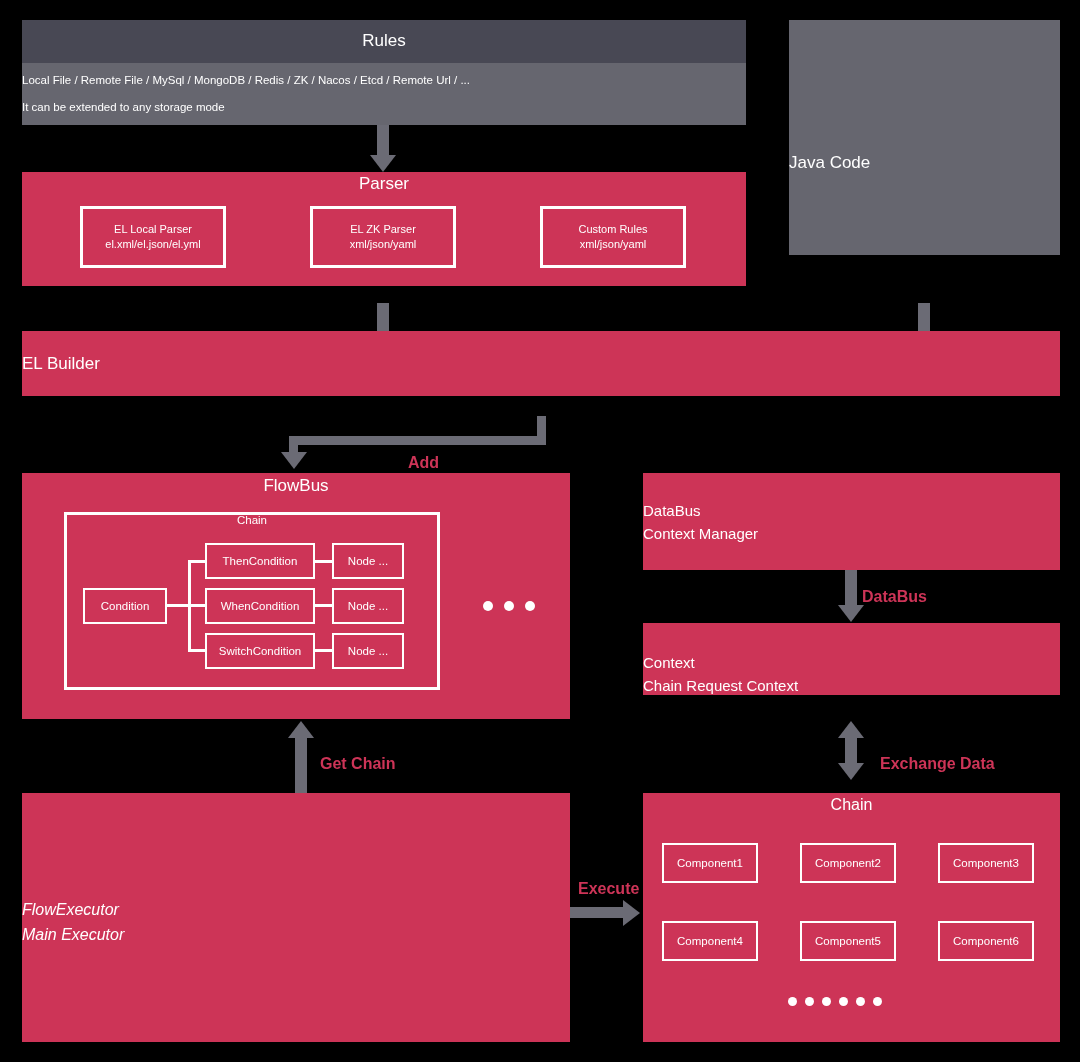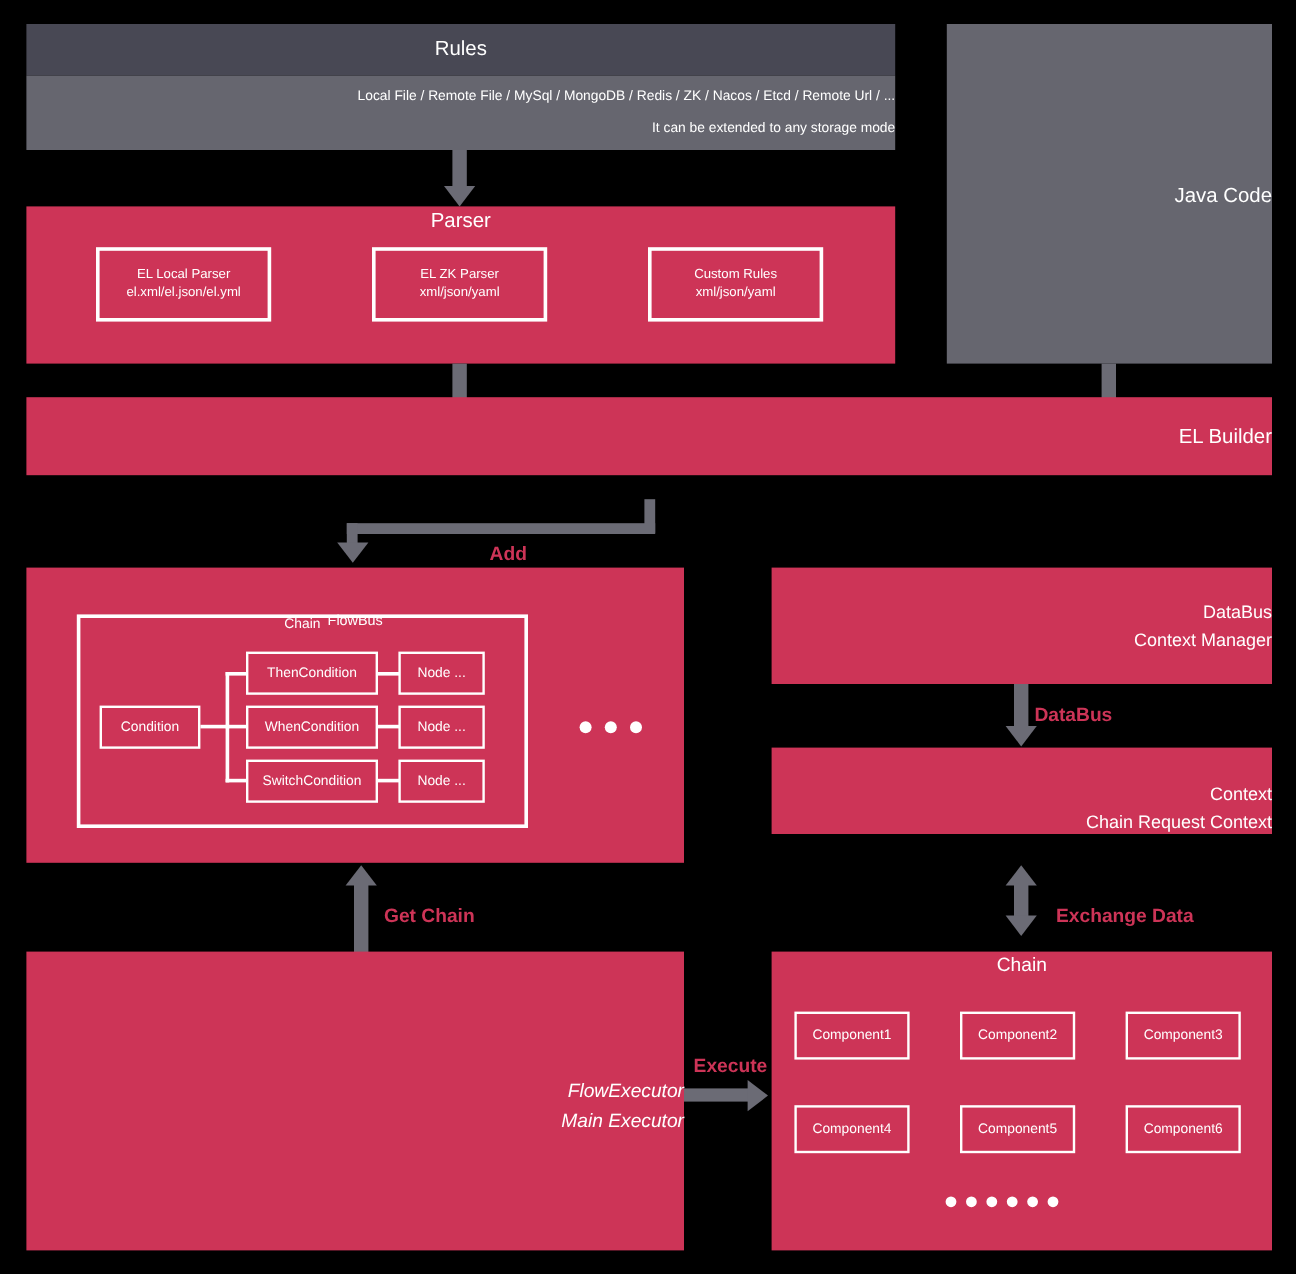--- a/index.html
+++ b/index.html
@@ -29,21 +29,21 @@
   .title {
     position: absolute;
     left: 0; right: 0;
     text-align: center;
     color: #ffffff;
     font-size: 17px;
   }
   .ctr-text {
     position: absolute;
     left: 0; right: 0;
-    text-align: right;
+    text-align: left;
     color: #ffffff;
     line-height: 1.55;
   }
   .outline {
     position: absolute;
     box-sizing: border-box;
     border: 3px solid #ffffff;
     display: flex;
     align-items: center;
     justify-content: center;
@@ -121,27 +121,27 @@
     <div class="title" style="top:11px; font-size:17px;">Rules</div>
   </div>
   <div class="blk gray-light" style="left:22px; top:63px; width:724px; height:62px;">
     <div class="ctr-text" style="top:9px; font-size:11.5px;">Local File / Remote File / MySql / MongoDB / Redis / ZK / Nacos / Etcd / Remote Url / ...</div>
     <div class="ctr-text" style="top:36px; font-size:11.5px;">It can be extended to any storage mode</div>
   </div>
 
   <div class="arrow-shaft-v" style="left:377px; top:125px; width:12px; height:32px;"></div>
   <div class="arrow-head-down" style="left:370px; top:155px;"></div>
 
-  <div class="blk gray-light" style="left:789px; top:20px; width:271px; height:283px;">
+  <div class="blk gray-light" style="left:789px; top:20px; width:271px; height:235px;">
     <div class="ctr-text" style="top:130px; font-size:17px;">Java Code</div>
   </div>
   <div class="arrow-shaft-v" style="left:918px; top:303px; width:12px; height:33px;"></div>
   <div class="arrow-head-down" style="left:911px; top:334px;"></div>
 
-  <div class="blk crimson" style="left:22px; top:172px; width:724px; height:131px;">
+  <div class="blk crimson" style="left:22px; top:172px; width:724px; height:114px;">
     <div class="title" style="top:2px; font-size:17px;">Parser</div>
   </div>
   <div class="outline" style="left:80px; top:206px; width:146px; height:62px; flex-direction:column; font-size:11px;">
     <span>EL Local Parser</span>
     <span>el.xml/el.json/el.yml</span>
   </div>
   <div class="outline" style="left:310px; top:206px; width:146px; height:62px; flex-direction:column; font-size:11px;">
     <span>EL ZK Parser</span>
     <span>xml/json/yaml</span>
   </div>
@@ -157,21 +157,21 @@
     <div class="ctr-text" style="top:20px; font-size:17px;">EL Builder</div>
   </div>
 
   <div class="elbow" style="left:537px; top:416px; width:9px; height:28px;"></div>
   <div class="elbow" style="left:289px; top:436px; width:257px; height:9px;"></div>
   <div class="elbow" style="left:289px; top:436px; width:9px; height:20px;"></div>
   <div class="arrow-head-down" style="left:281px; top:452px;"></div>
   <div class="arrow-label" style="left:408px; top:454px;">Add</div>
 
   <div class="blk crimson" style="left:22px; top:473px; width:548px; height:246px;">
-    <div class="title" style="top:3px; font-size:12px;margin-top:34px;">FlowBus</div>
+    <div class="title" style="top:3px; font-size:17px;">FlowBus</div>
   </div>
   <div class="frame" style="left:64px; top:512px; width:376px; height:178px;"></div>
   <div style="position:absolute; left:64px; top:514px; width:376px; text-align:center; color:#ffffff; font-size:11.5px;">Chain</div>
 
   <div class="outline-thin" style="left:83px; top:588px; width:84px; height:36px; font-size:11.5px;">
     <span>Condition</span>
   </div>
 
   <div class="line" style="left:167px; top:604px; width:24px; height:3px;"></div>
   <div class="line" style="left:188px; top:560px; width:3px; height:92px;"></div>

